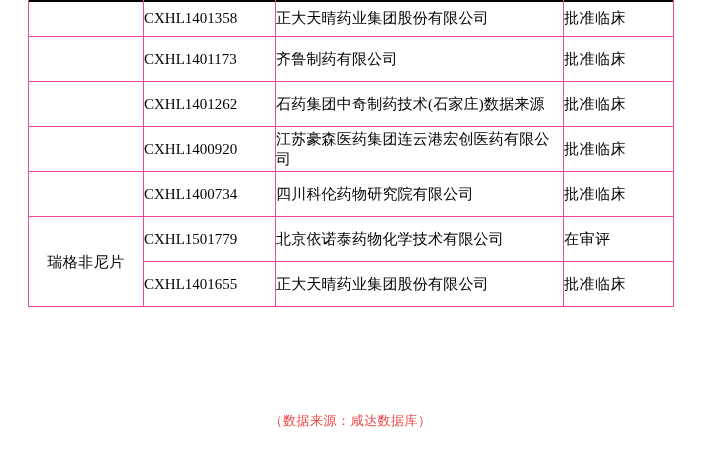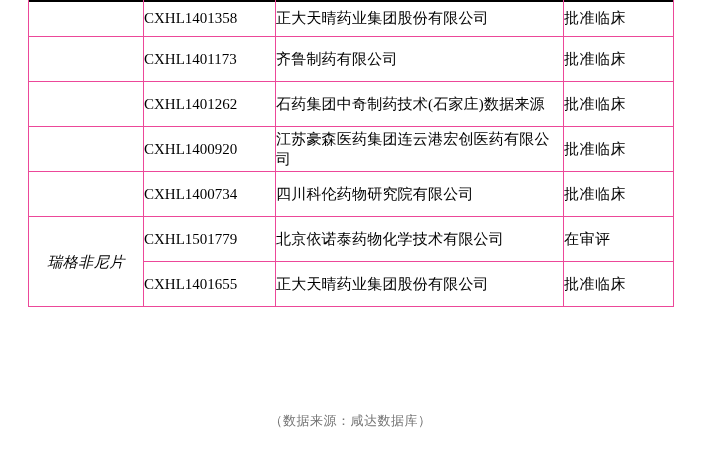--- a/index.html
+++ b/index.html
@@ -38,21 +38,20 @@
   
   col.c-name   { width: 115px; }
   col.c-code   { width: 132px; }
   col.c-corp   { width: 288px; }
   col.c-status { width: 110px; }
 
   td.cell-name {
     text-align: center;
     font-size: 15.5px;
     letter-spacing: 0.5px;
-    font-style: italic;
   }
   td.cell-code {
     padding: 6px 0 6px 10px;
     font-size: 15.5px;
     font-family: "Liberation Serif", serif;
     white-space: nowrap;
   }
   td.cell-corp {
     padding: 6px 6px 6px 9px;
     font-size: 15.5px;
@@ -80,21 +79,21 @@
     background: #000000;
   }
   .source-note {
     position: absolute;
     left: 0;
     top: 412px;
     width: 701px;
     text-align: center;
     font-family: "Liberation Sans", sans-serif;
     font-size: 13px;
-    color: #737373;
+    color: #ef4444;
     letter-spacing: 0.5px;
   }
 </style>
 </head>
 <body>
 
 <div class="page">
 
   <div class="topline"></div>
 

